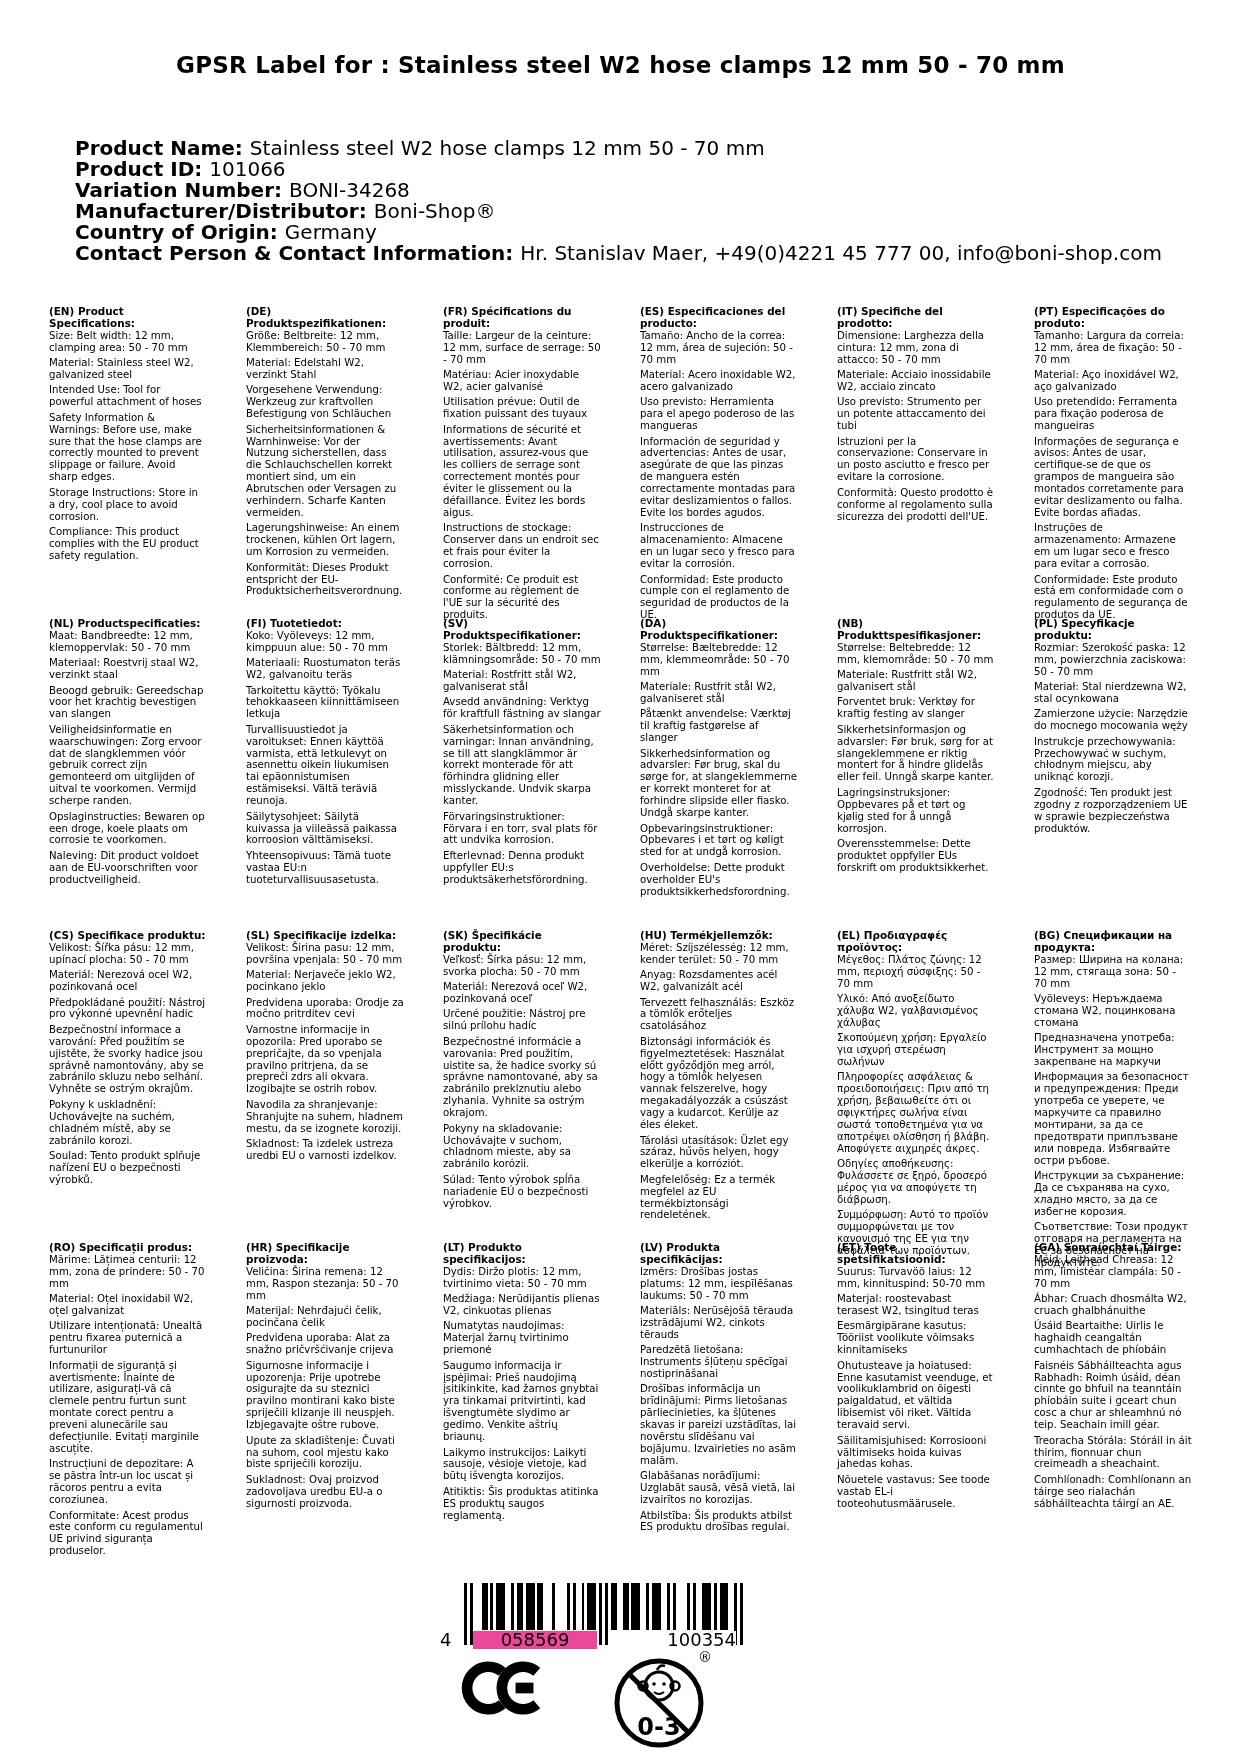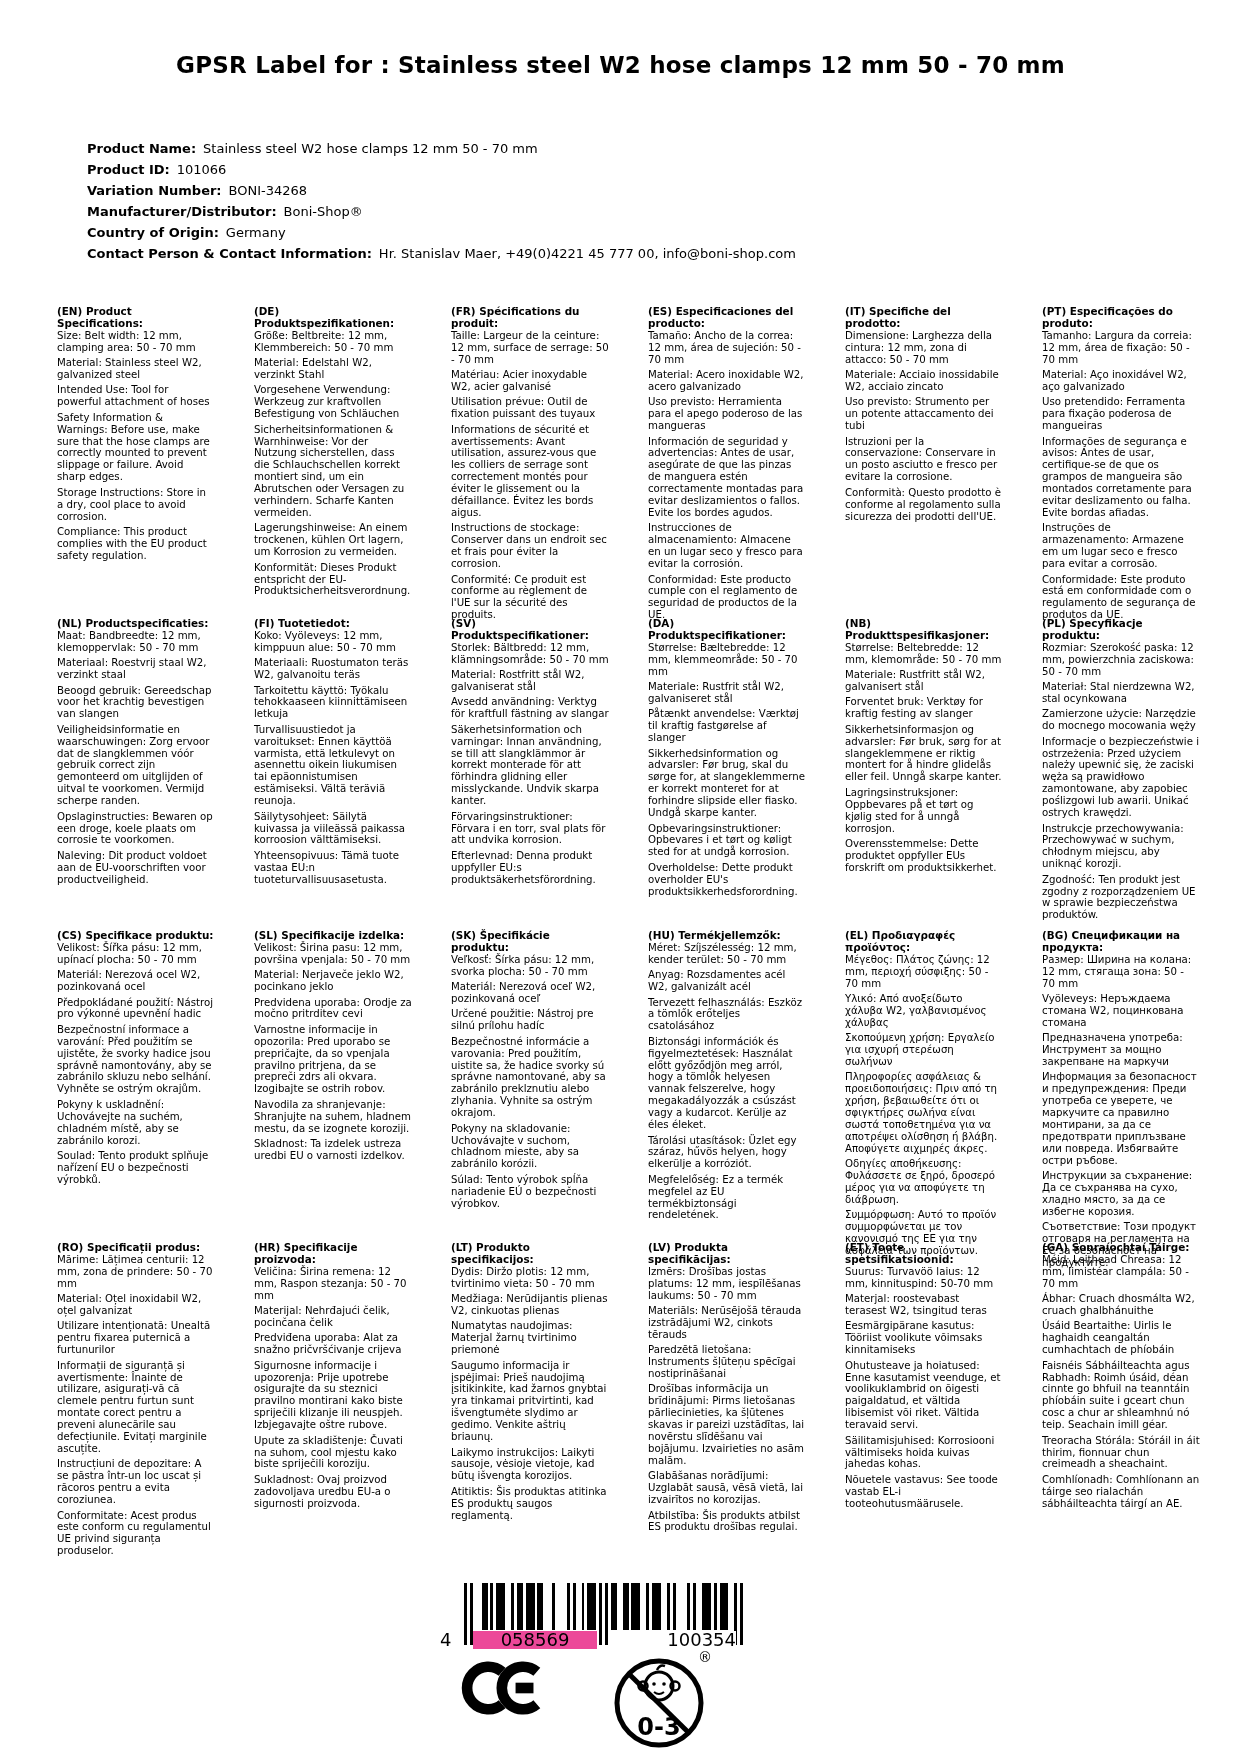--- a/index.html
+++ b/index.html
@@ -1,23 +1,23 @@
 <!DOCTYPE html>
 <html><head>
 <meta charset="utf-8">
 <style>
   html,body{margin:0;padding:0;background:#fff;}
   .page{position:relative;width:1241px;height:1754px;background:#fff;color:#000;
         font-family:"DejaVu Sans",sans-serif;overflow:hidden;}
   .title{position:absolute;top:52px;left:0;width:1241px;text-align:center;
          font-size:23px;font-weight:bold;letter-spacing:0.2px;}
-  .product-info{position:absolute;top:138px;left:75px;font-size:13px;line-height:21px;margin-left:12px;}
+  .product-info{position:absolute;top:138px;left:75px;font-size:20px;line-height:21px;}
   .pi-row .lbl{font-weight:bold;}
   .pi-row .val{margin-left:7px;}
-  .blocks{position:absolute;top:306px;left:57px;width:1152px;
+  .blocks{position:absolute;top:306px;left:49px;width:1152px;
           display:grid;grid-template-columns:repeat(6,1fr);grid-auto-rows:312px;column-gap:30px;}
   .block{width:158px;font-size:10.2px;line-height:11.9px;}
   .block h3{margin:0;font-size:10.4px;line-height:11.9px;font-weight:bold;}
   .block p{margin:0 0 3.5px 0;}
   
   .bc-wrap{position:absolute;top:1583px;left:464px;width:281px;height:68px;}
   .bars{display:flex;align-items:flex-start;height:62px;}
   .m{width:2.95px;height:47px;}
   .m.b{background:#000;}
   .m.g{height:62px;}
@@ -141,21 +141,20 @@
         <p>Forventet bruk: Verktøy for kraftig festing av slanger</p>
         <p>Sikkerhetsinformasjon og advarsler: Før bruk, sørg for at slangeklemmene er riktig montert for å hindre glidelås eller feil. Unngå skarpe kanter.</p>
         <p>Lagringsinstruksjoner: Oppbevares på et tørt og kjølig sted for å unngå korrosjon.</p>
         <p>Overensstemmelse: Dette produktet oppfyller EUs forskrift om produktsikkerhet.</p>
       </div>
       <div class="block">
         <h3>(PL) Specyfikacje produktu:</h3>
         <p>Rozmiar: Szerokość paska: 12 mm, powierzchnia zaciskowa: 50 - 70 mm</p>
         <p>Materiał: Stal nierdzewna W2, stal ocynkowana</p>
         <p>Zamierzone użycie: Narzędzie do mocnego mocowania węży</p>
-        <p>Informacje o bezpieczeństwie i ostrzeżenia: Przed użyciem należy upewnić się, że zaciski węża są prawidłowo zamontowane, aby zapobiec poślizgowi lub awarii. Unikać ostrych krawędzi.</p>
         <p>Instrukcje przechowywania: Przechowywać w suchym, chłodnym miejscu, aby uniknąć korozji.</p>
         <p>Zgodność: Ten produkt jest zgodny z rozporządzeniem UE w sprawie bezpieczeństwa produktów.</p>
       </div>
       <div class="block">
         <h3>(CS) Specifikace produktu:</h3>
         <p>Velikost: Šířka pásu: 12 mm, upínací plocha: 50 - 70 mm</p>
         <p>Materiál: Nerezová ocel W2, pozinkovaná ocel</p>
         <p>Předpokládané použití: Nástroj pro výkonné upevnění hadic</p>
         <p>Bezpečnostní informace a varování: Před použitím se ujistěte, že svorky hadice jsou správně namontovány, aby se zabránilo skluzu nebo selhání. Vyhněte se ostrým okrajům.</p>
         <p>Pokyny k uskladnění: Uchovávejte na suchém, chladném místě, aby se zabránilo korozi.</p>

